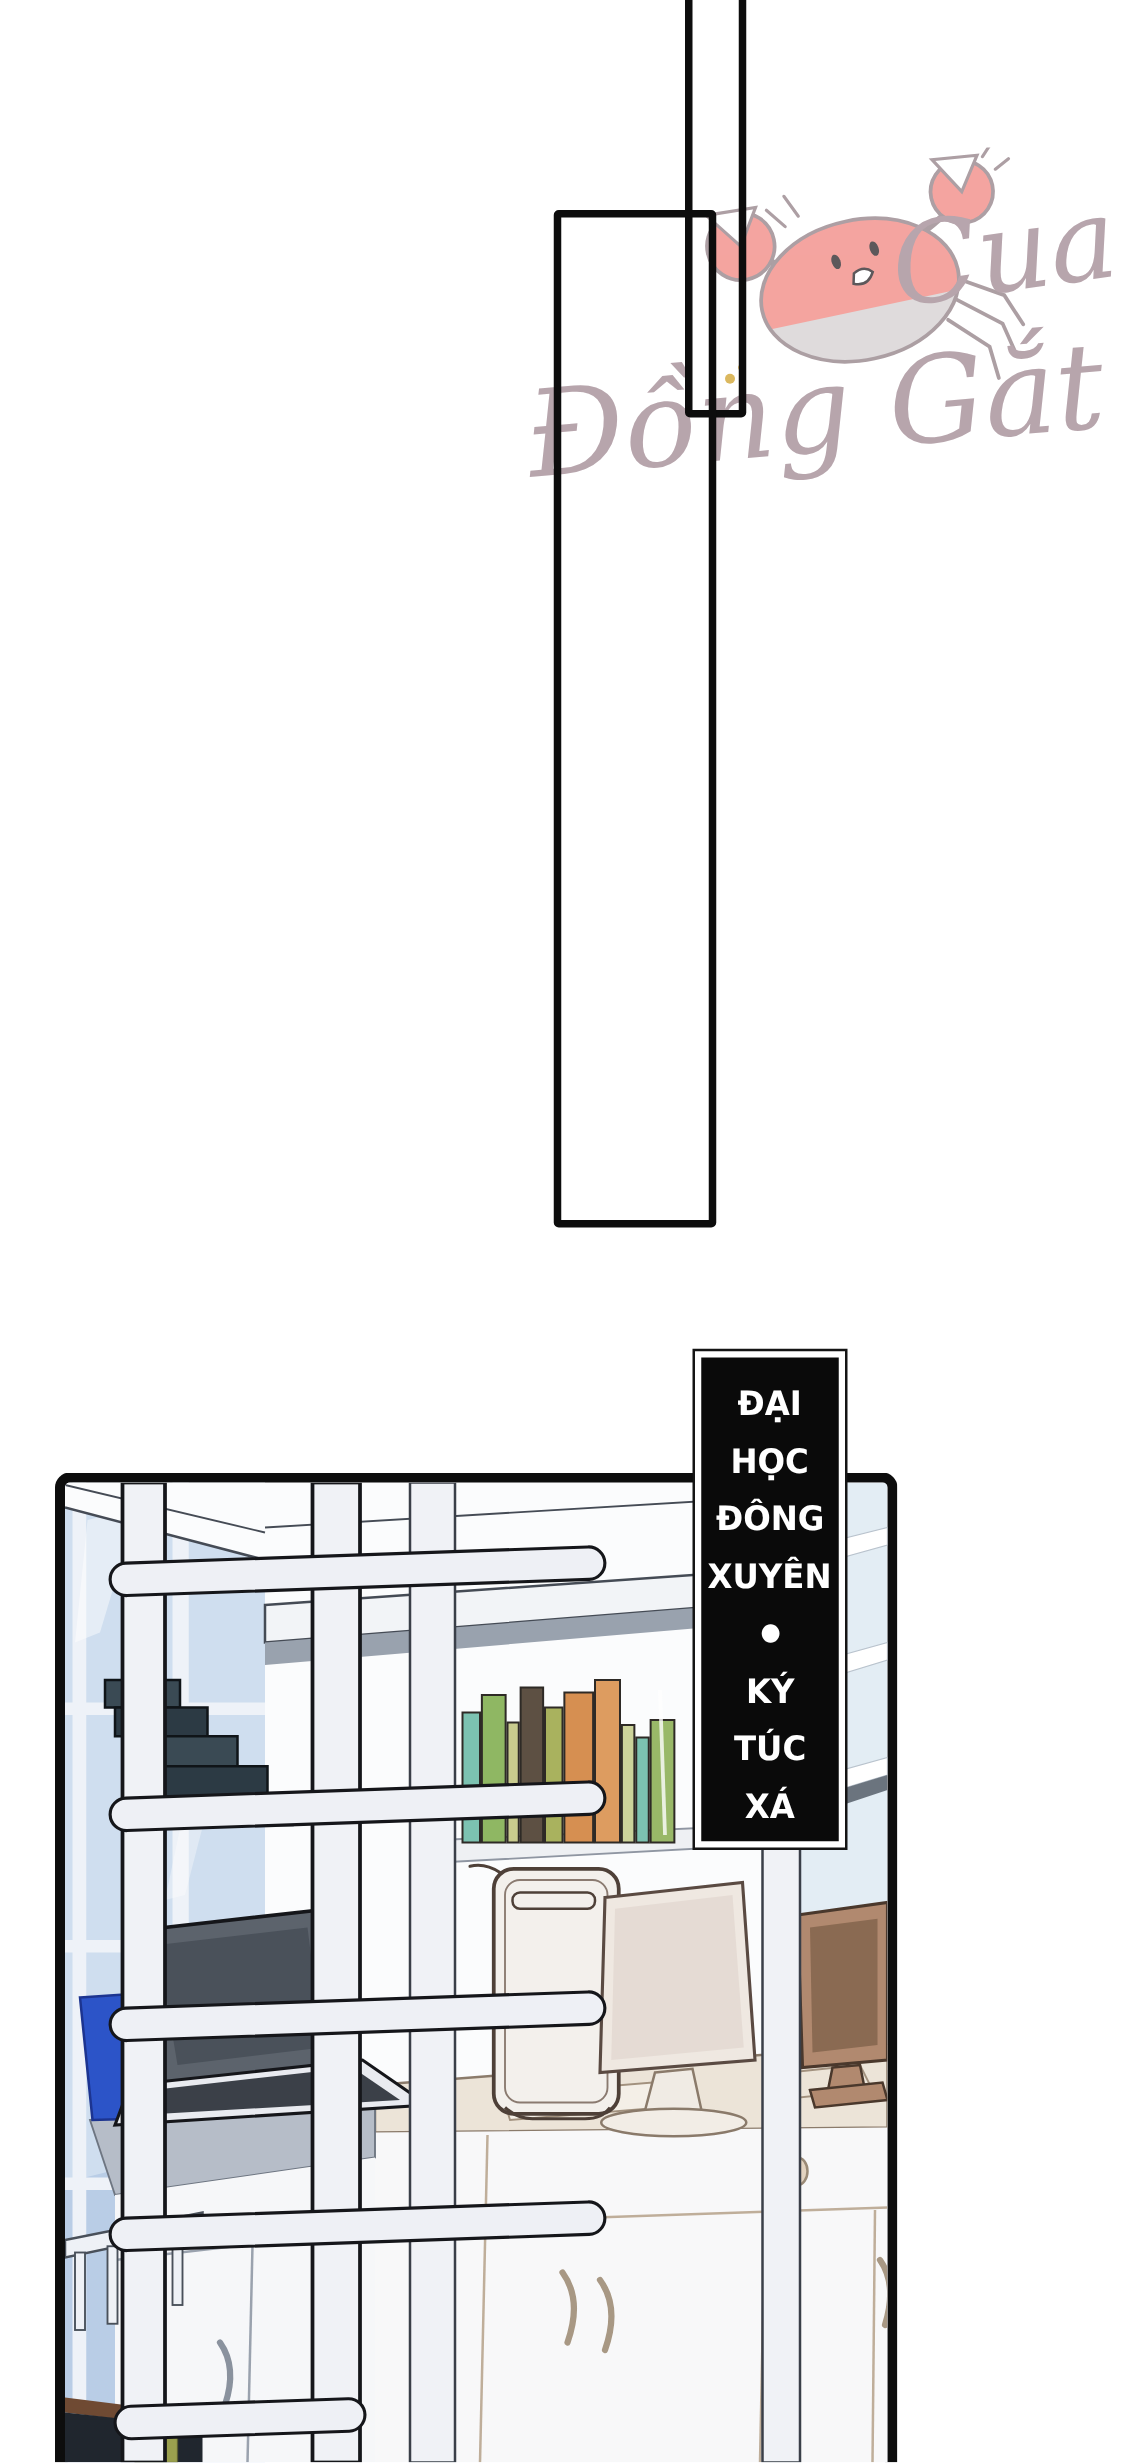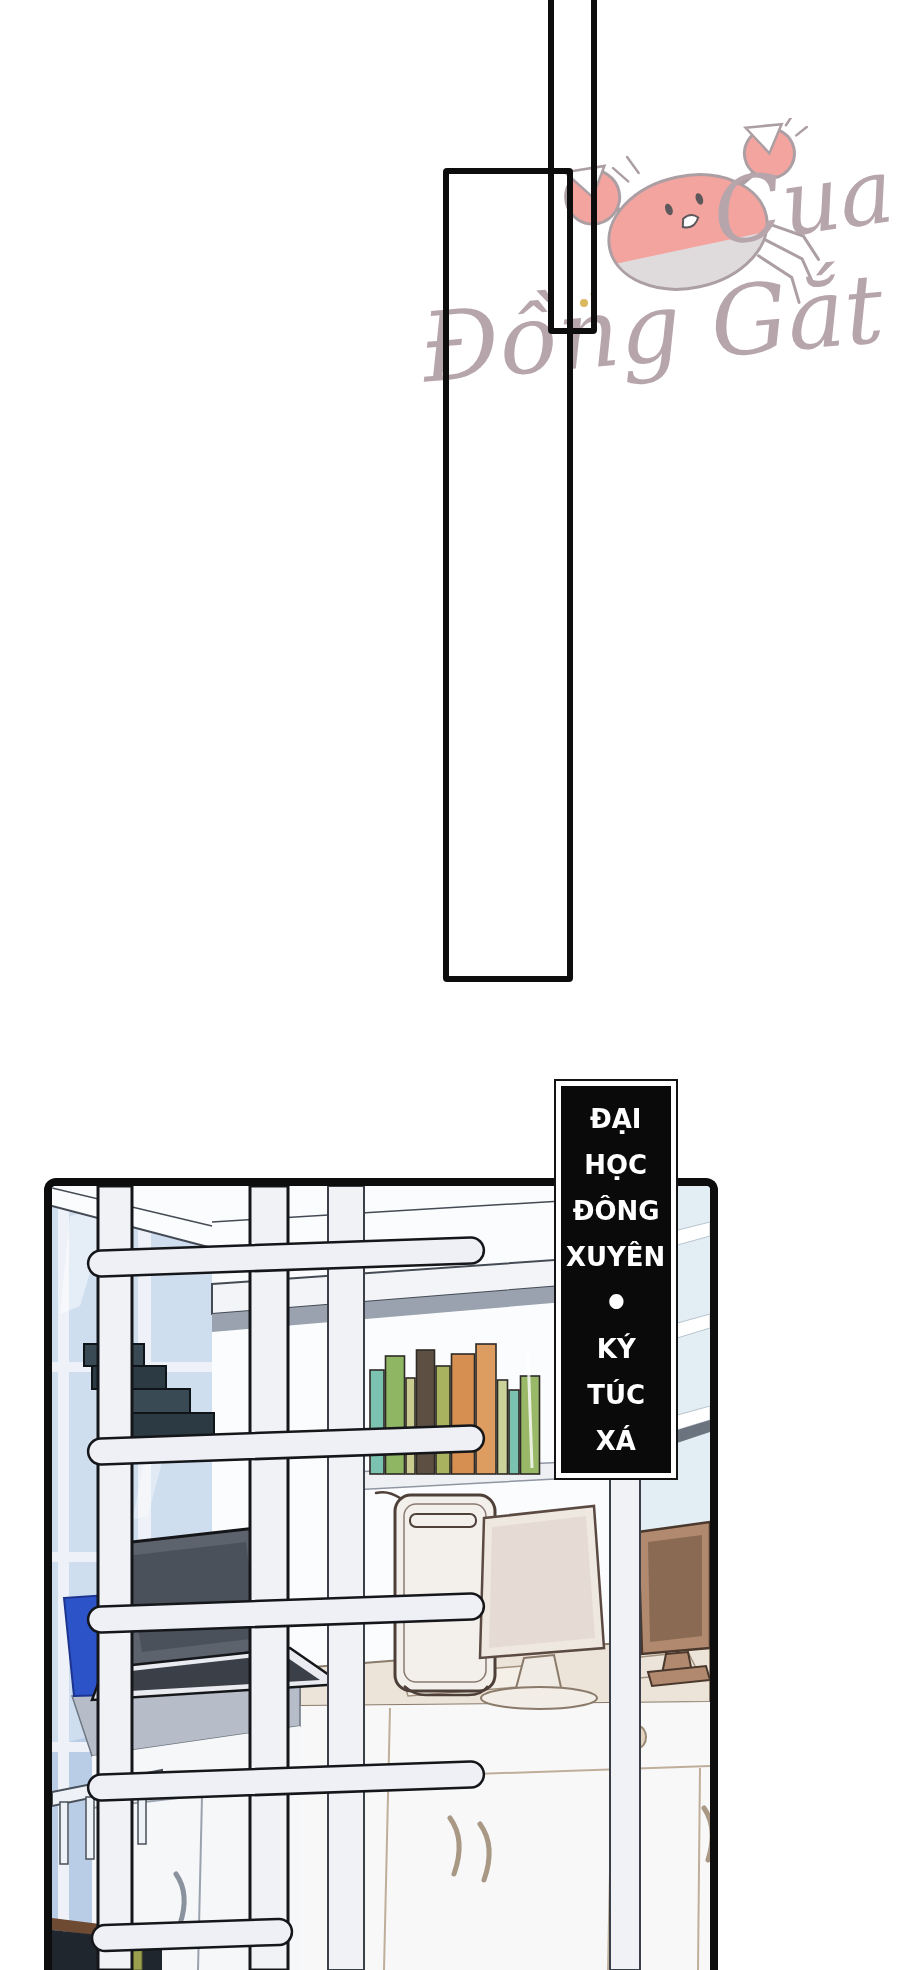--- a/index.html
+++ b/index.html
@@ -14,21 +14,21 @@
 
   
   .watermark{position:absolute;left:400px;top:118px;width:500px;height:282px;}
   .wm-text{font-family:"DejaVu Serif", serif;font-style:italic;fill:var(--wm-text);}
 
   
   .caption{
     position:absolute;left:556px;top:1081px;width:120px;height:397px;
     box-sizing:border-box;background:var(--caption-bg);
     border:5px solid var(--caption-border);box-shadow:0 0 0 2px #141414;
-    display:flex;flex-direction:column;align-items:center;justify-content:flex-start;
+    display:flex;flex-direction:column;align-items:center;justify-content:center;
     padding-top:10px;z-index:5;
   }
   .cap-line{
     color:var(--caption-fg);font-weight:bold;font-size:27px;line-height:46px;
     letter-spacing:0px;white-space:nowrap;transform:scaleX(.96);
   }
   .cap-line:nth-child(5){font-size:42px;}
 
   
   .main-panel{

